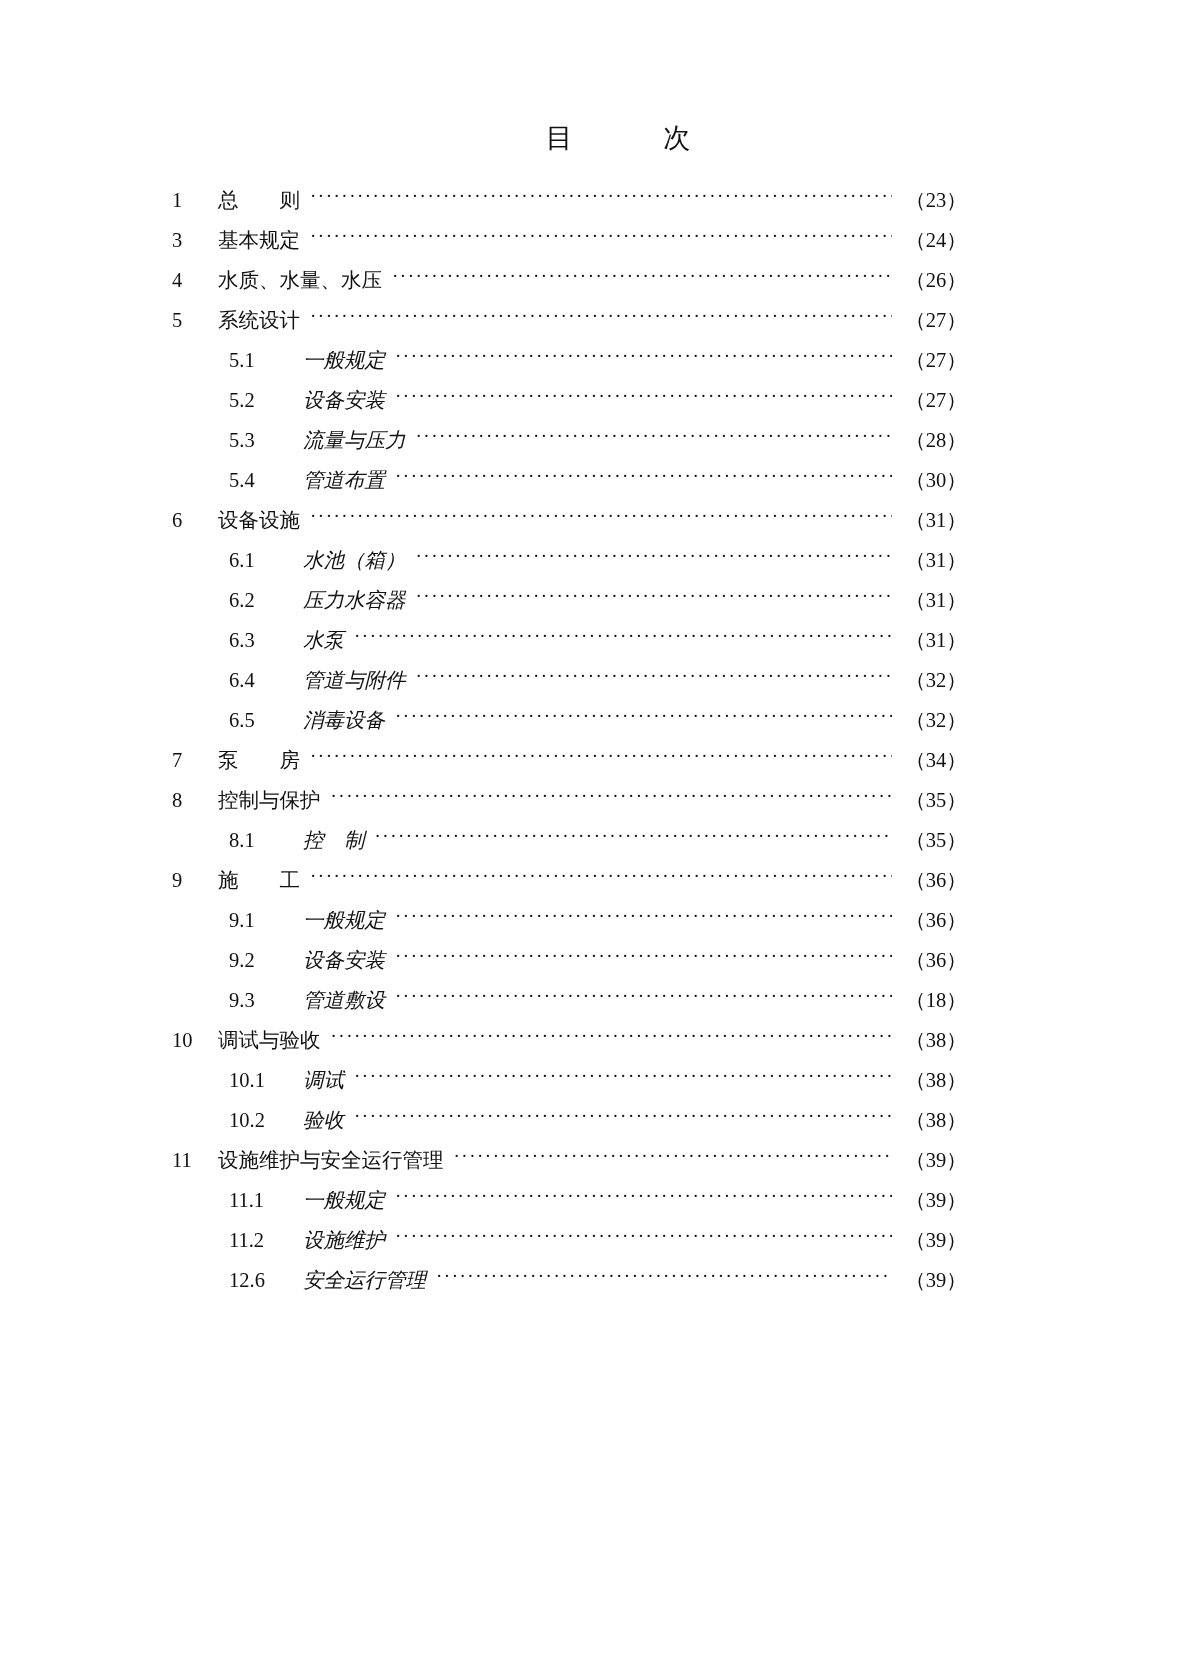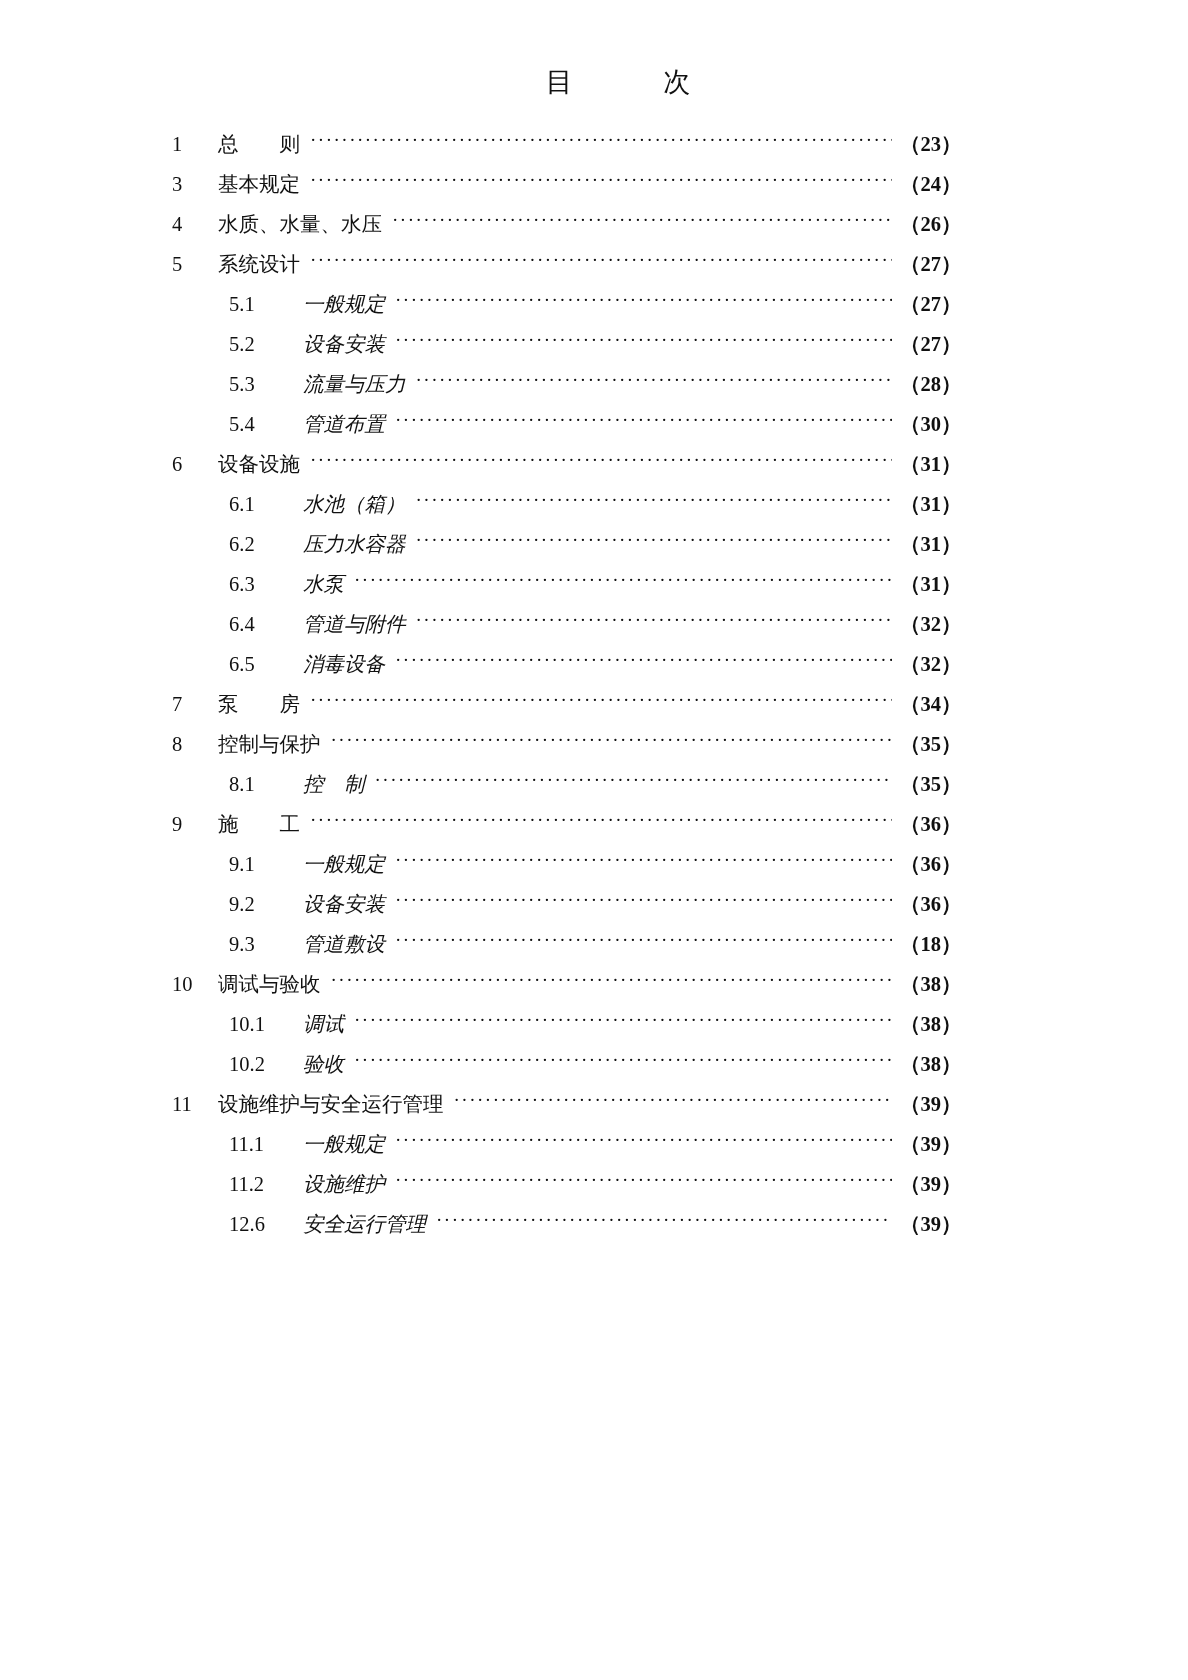--- a/index.html
+++ b/index.html
@@ -21,21 +21,21 @@
     width: 1188px;
     height: 1680px;
     box-sizing: border-box;
     padding: 0;
   }
   .toc-title {
     text-align: center;
     font-size: 27px;
     letter-spacing: 0.45em;
     margin: 0;
-    padding-top: 64px;
+    padding-top: 120px;
     padding-left: 60px;
     font-weight: normal;
     color: #111;
   }
   .toc-list {
     margin: 0;
     padding: 0;
     list-style: none;
     width: 800px;
     margin-left: 172px;
@@ -87,23 +87,22 @@
     height: 16px;
     line-height: 16px;
     letter-spacing: 1.5px;
     font-size: 19px;
     color: #111;
     white-space: nowrap;
   }
   .page-no {
     flex: 0 0 auto;
     width: 72px;
-    text-align: left;
+    text-align: center;
     letter-spacing: 0px;
-    font-weight: bold;
   }
 </style>
 </head>
 <body>
 
 <div class="page">
 
   <div class="toc-title">目　　次</div>
 
   <ul class="toc-list">

